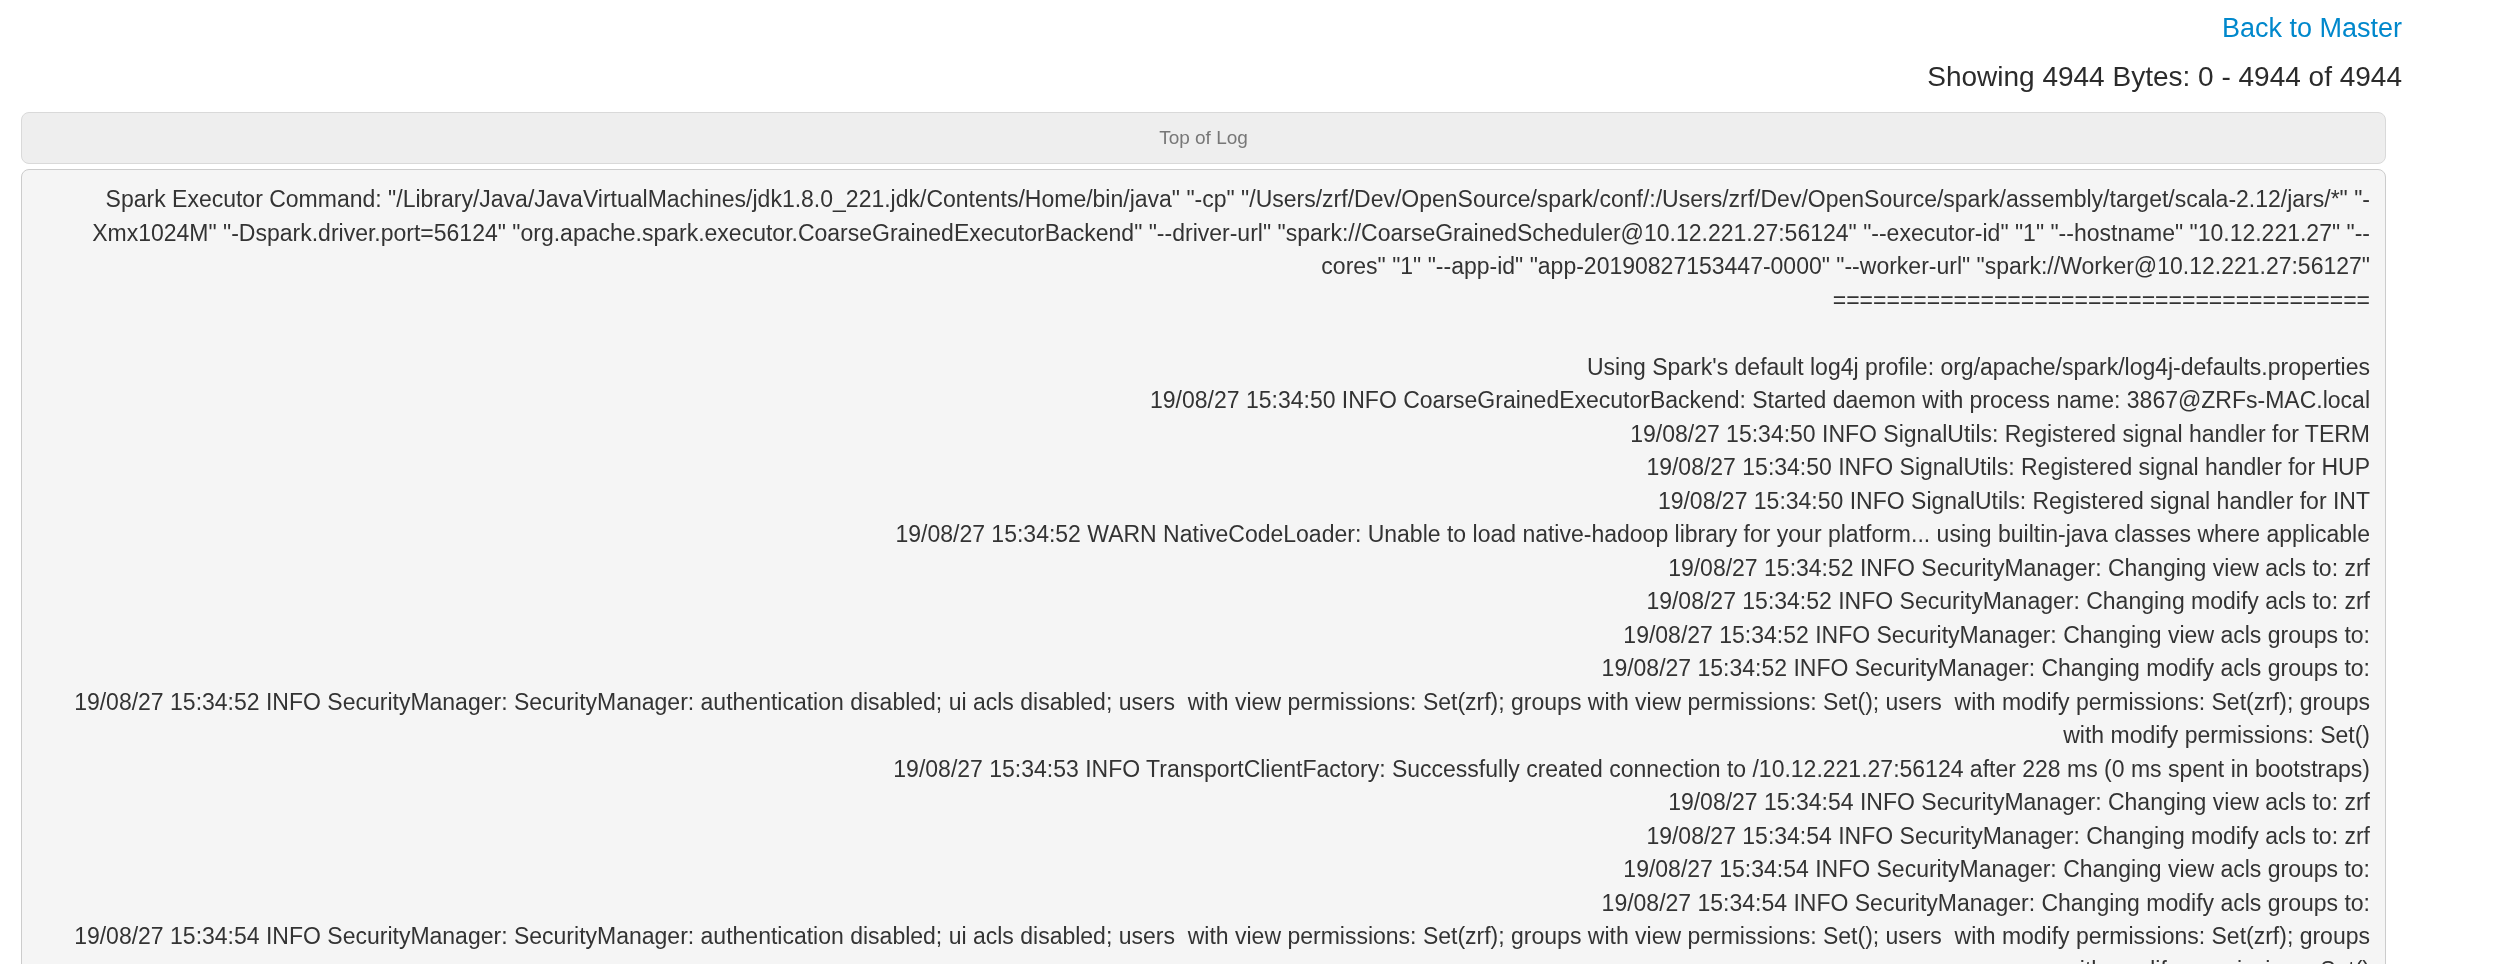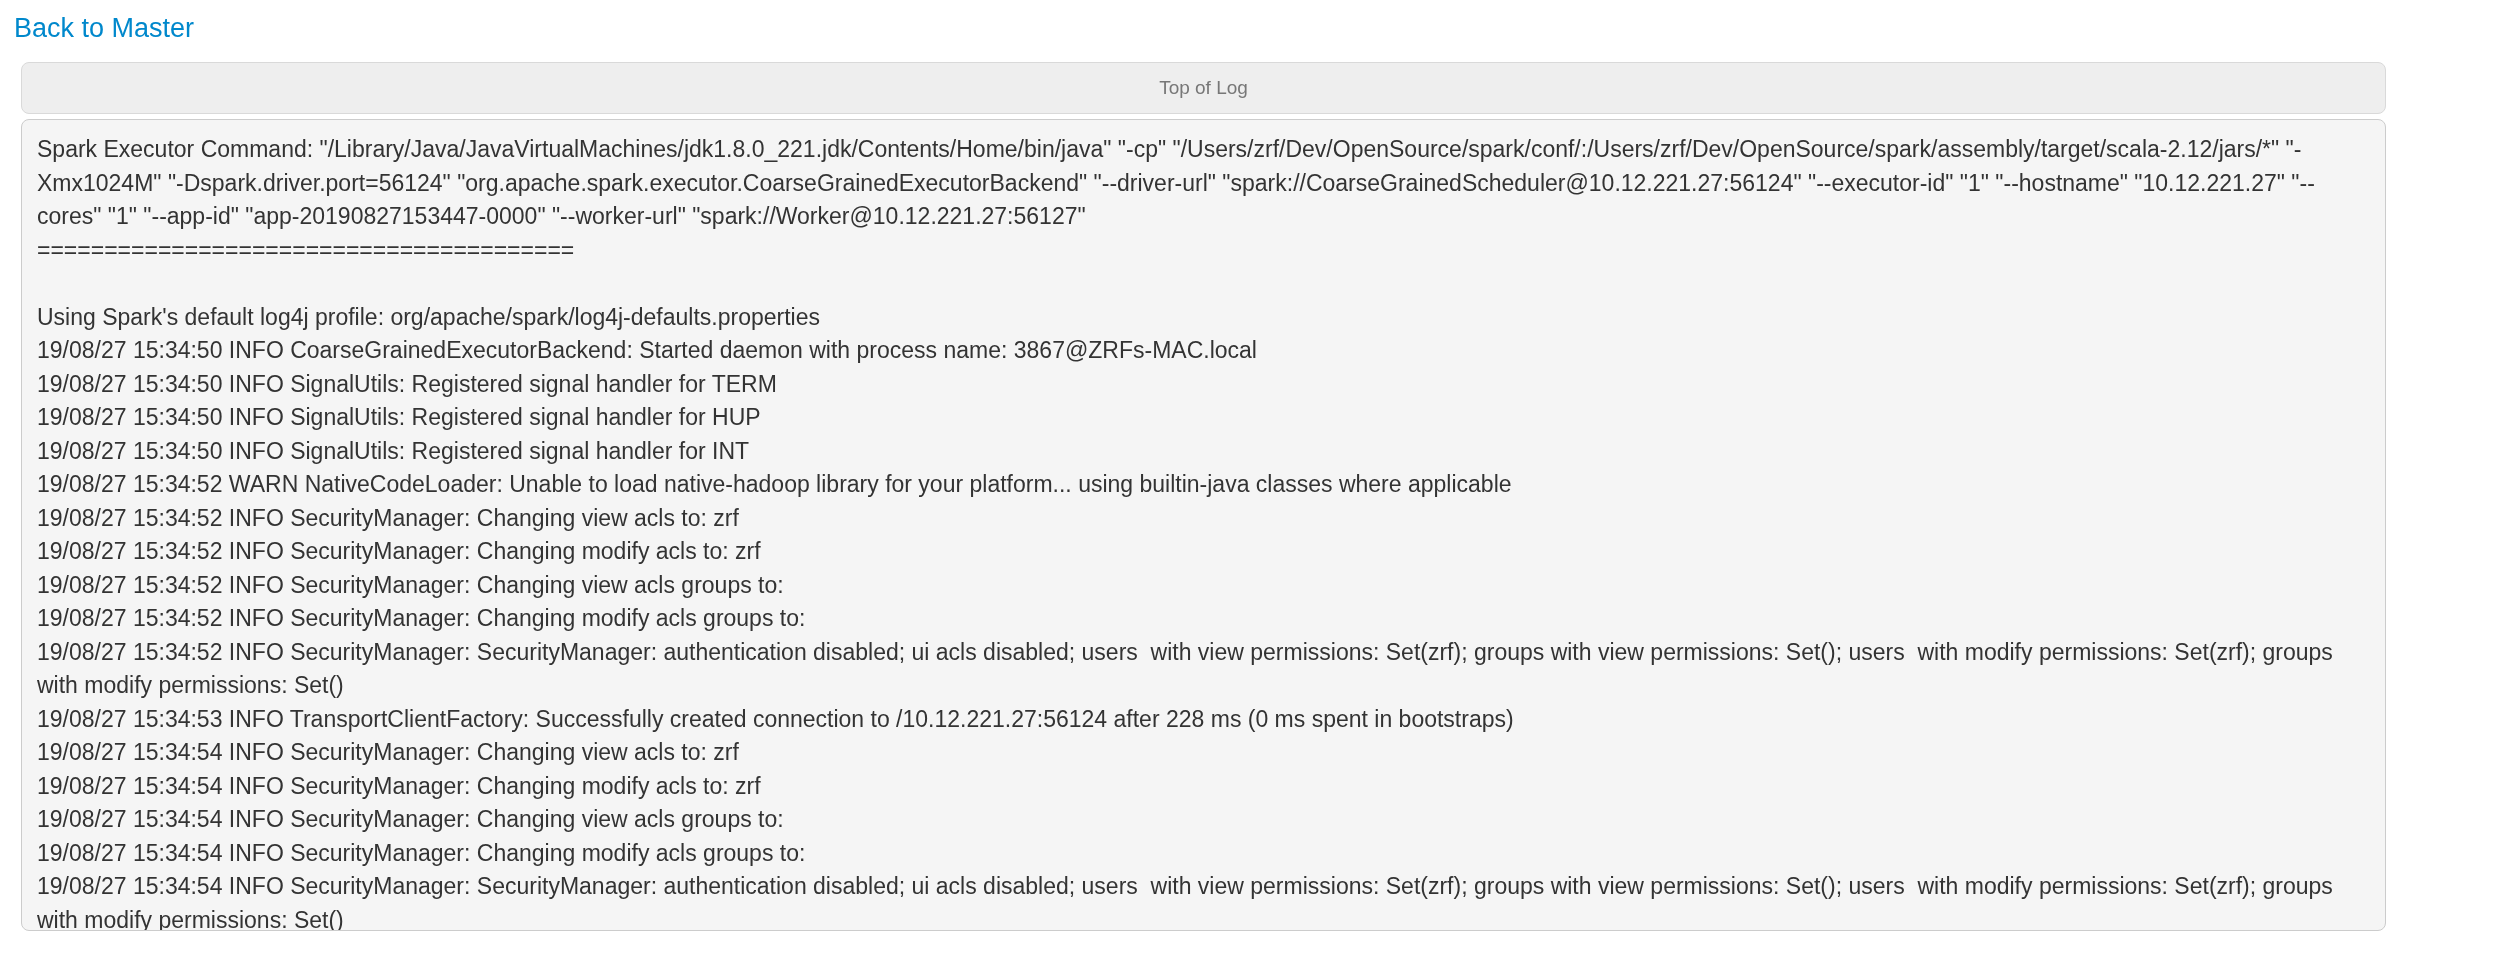--- a/index.html
+++ b/index.html
@@ -11,20 +11,21 @@
   }
   body {
     font-family: "Liberation Sans", "DejaVu Sans", sans-serif;
     color: #333333;
   }
   .page {
     position: relative;
     width: 2402px;
     height: 964px;
     background: #ffffff;
+    text-align: right;
   }
   .back-link {
     display: inline-block;
     margin: 12px 0 0 14px;
     color: #0088cc;
     font-size: 27px;
     line-height: 32px;
     text-decoration: none;
     cursor: pointer;
   }
@@ -67,20 +68,21 @@
     overflow: hidden;
   }
 </style>
 </head>
 <body>
 
 <div class="page">
 
   <a href="#" class="back-link">Back to Master</a>
 
+  <div class="byte-summary">Showing 4944 Bytes: 0 - 4944 of 4944</div>
 
   <div class="log-top-bar">
     <span class="bar-label">Top of Log</span>
   </div>
 
   <pre class="log-content">Spark Executor Command: "/Library/Java/JavaVirtualMachines/jdk1.8.0_221.jdk/Contents/Home/bin/java" "-cp" "/Users/zrf/Dev/OpenSource/spark/conf/:/Users/zrf/Dev/OpenSource/spark/assembly/target/scala-2.12/jars/*" "-Xmx1024M" "-Dspark.driver.port=56124" "org.apache.spark.executor.CoarseGrainedExecutorBackend" "--driver-url" "spark://CoarseGrainedScheduler@10.12.221.27:56124" "--executor-id" "1" "--hostname" "10.12.221.27" "--cores" "1" "--app-id" "app-20190827153447-0000" "--worker-url" "spark://Worker@10.12.221.27:56127"
 ========================================
 
 Using Spark's default log4j profile: org/apache/spark/log4j-defaults.properties
 19/08/27 15:34:50 INFO CoarseGrainedExecutorBackend: Started daemon with process name: 3867@ZRFs-MAC.local

